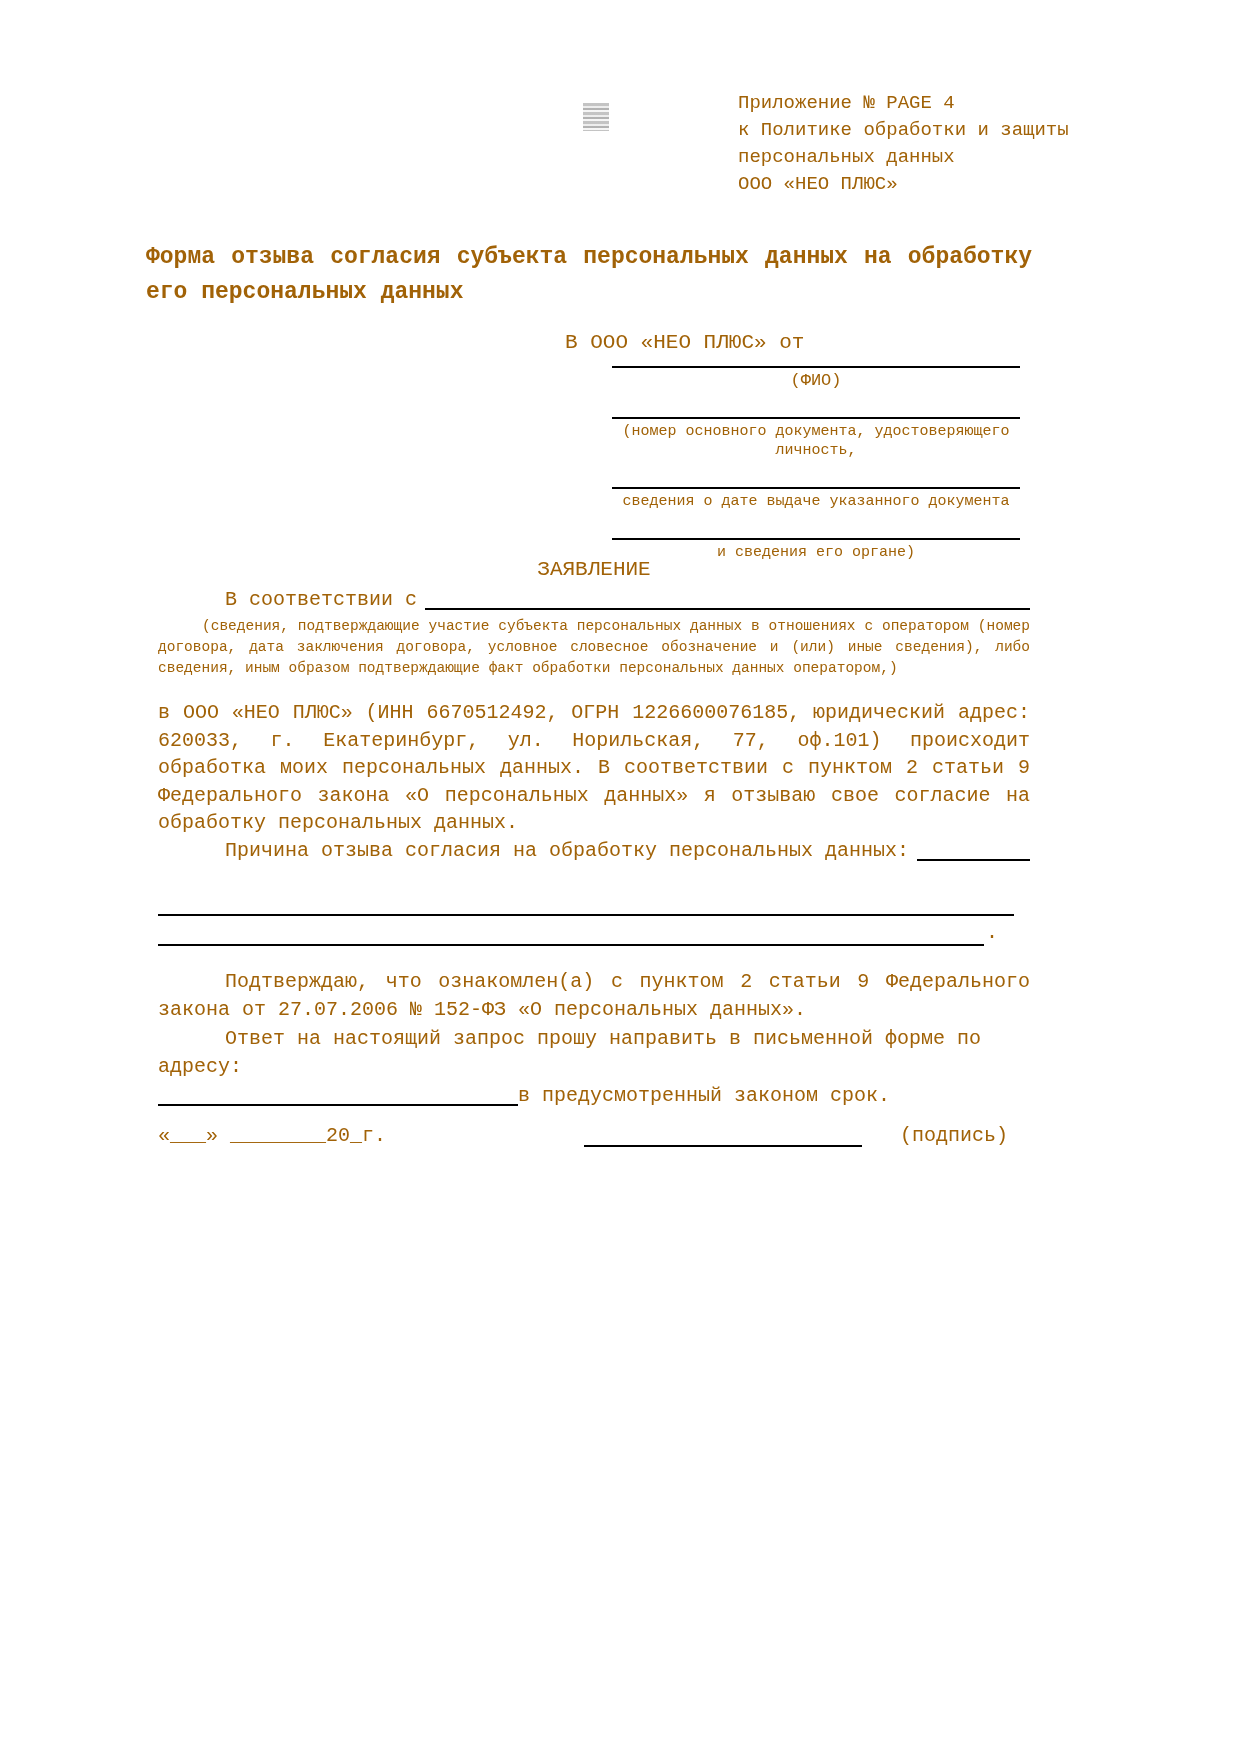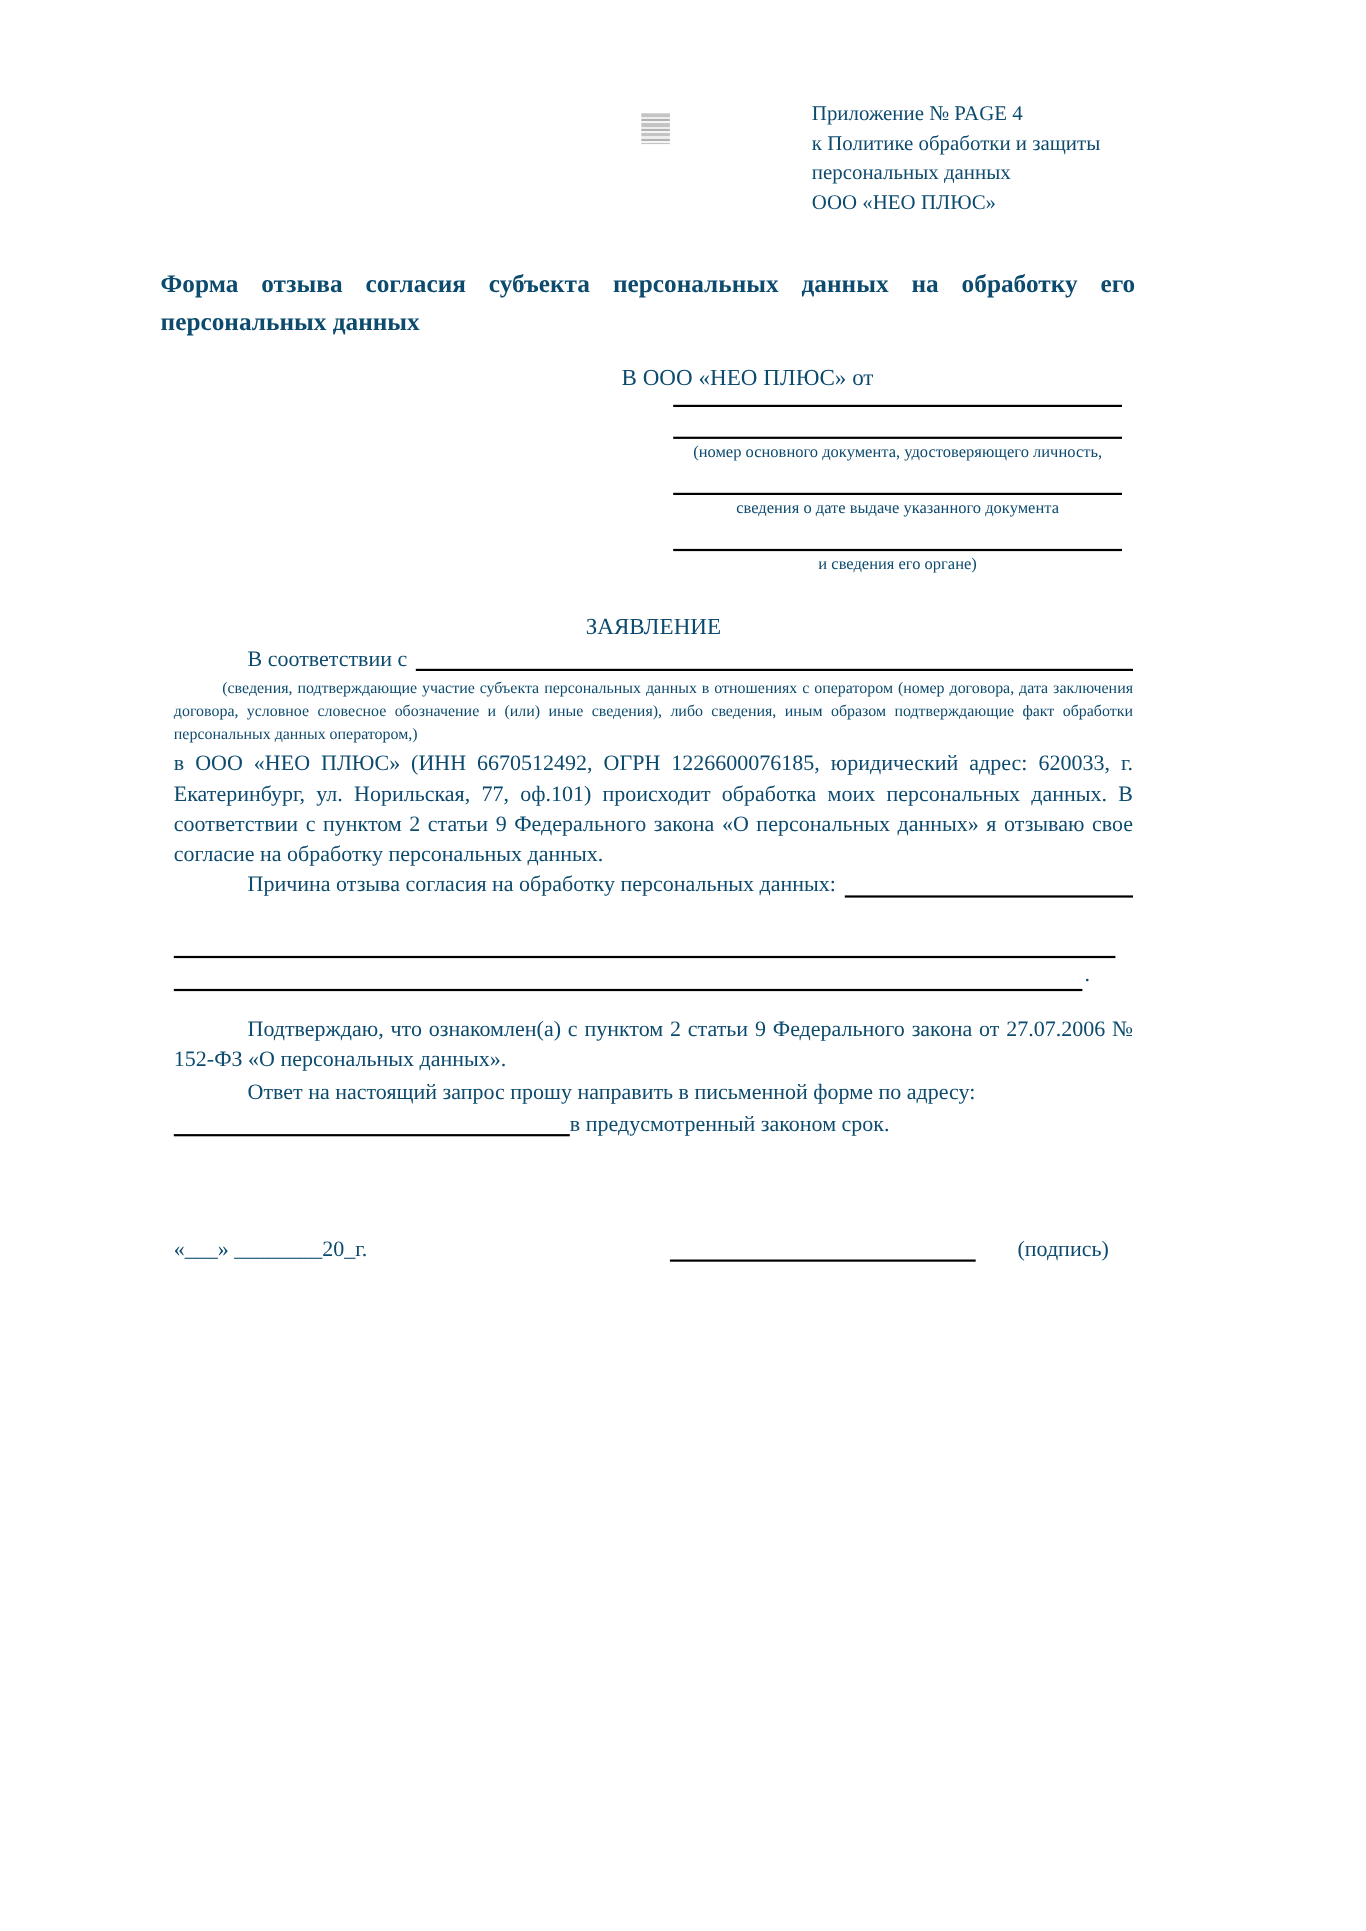--- a/index.html
+++ b/index.html
@@ -1,22 +1,22 @@
 <!DOCTYPE html>
 <html><head>
 <meta charset="utf-8">
 <style>
   html, body { margin:0; padding:0; background:#ffffff; }
   .page {
     position: relative;
     width: 1242px;
     height: 1292px;
     background: #ffffff;
-    color: #0c4a6e;
-    font-family: Liberation Serif, serif;
+    color: #a16207;
+    font-family: Liberation Mono, monospace;
     overflow: hidden;
   }
 
   
   .artifact {
     position: absolute;
     left: 583px; top: 103px;
     width: 26px; height: 28px;
     background: repeating-linear-gradient(180deg,
       #b5b5b5 0 3px, #e9e9e9 3px 5px, #9f9f9f 5px 7px, #f3f3f3 7px 9px);
@@ -64,21 +64,21 @@
 
   .fine-print {
     font-size: 14.5px;
     line-height: 21px;
     text-align: justify;
     text-indent: 44px;
     margin-top: 3px;
   }
 
   .para { text-align: justify; }
-  .main-para { margin-top: 2px; }
+  .main-para { margin-top: 20px; }
 
   .blank-a { border-bottom: 2px solid #000; height: 26px; margin-top: 24px; width: 856px; }
   .row-b { margin-top: 2px; }
   .blank-b { width: 826px; border-bottom: 2px solid #000; height: 26px; }
   .period { margin-left: 2px; }
 
   .confirm { text-indent: 67px; margin-top: 22px; }
   .reply-para { text-indent: 67px; margin-top: 2px; }
   .reply-line { width: 360px; border-bottom: 2px solid #000; height: 24px; margin-bottom: 3px; }
 
@@ -109,20 +109,21 @@
     <div>ООО «НЕО ПЛЮС»</div>
   </div>
 
   <div class="title">Форма отзыва согласия субъекта персональных данных на обработку его персональных данных</div>
 
   <div class="addr">
     <div>В ООО «НЕО ПЛЮС» от</div>
     <div class="fields">
       <div class="field">
         <div class="f-line"></div>
+        <div class="f-caption big">(ФИО)</div>
       </div>
       <div class="field">
         <div class="f-line"></div>
         <div class="f-caption">(номер основного документа, удостоверяющего личность,</div>
       </div>
       <div class="field">
         <div class="f-line"></div>
         <div class="f-caption">сведения о дате выдаче указанного документа</div>
       </div>
       <div class="field">

